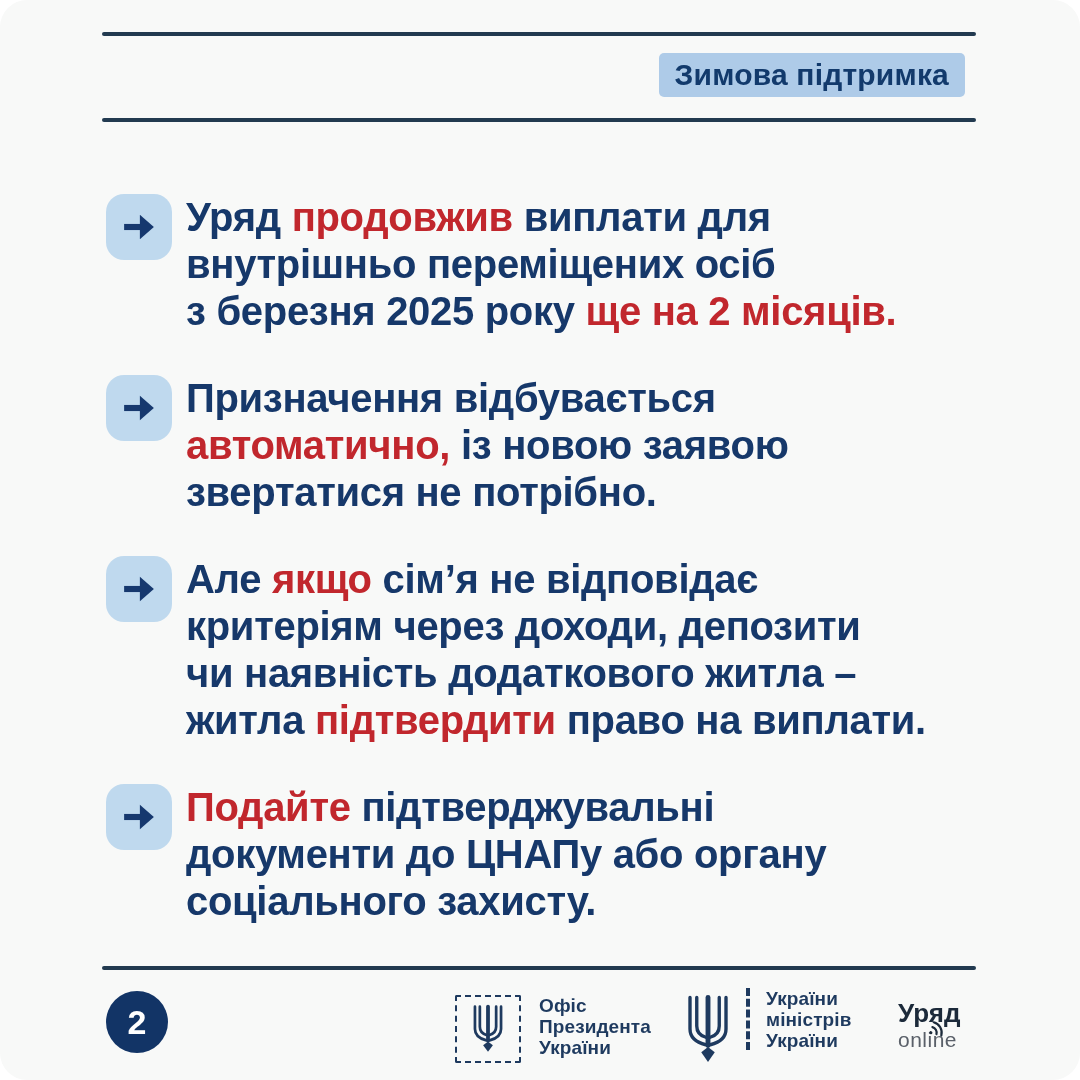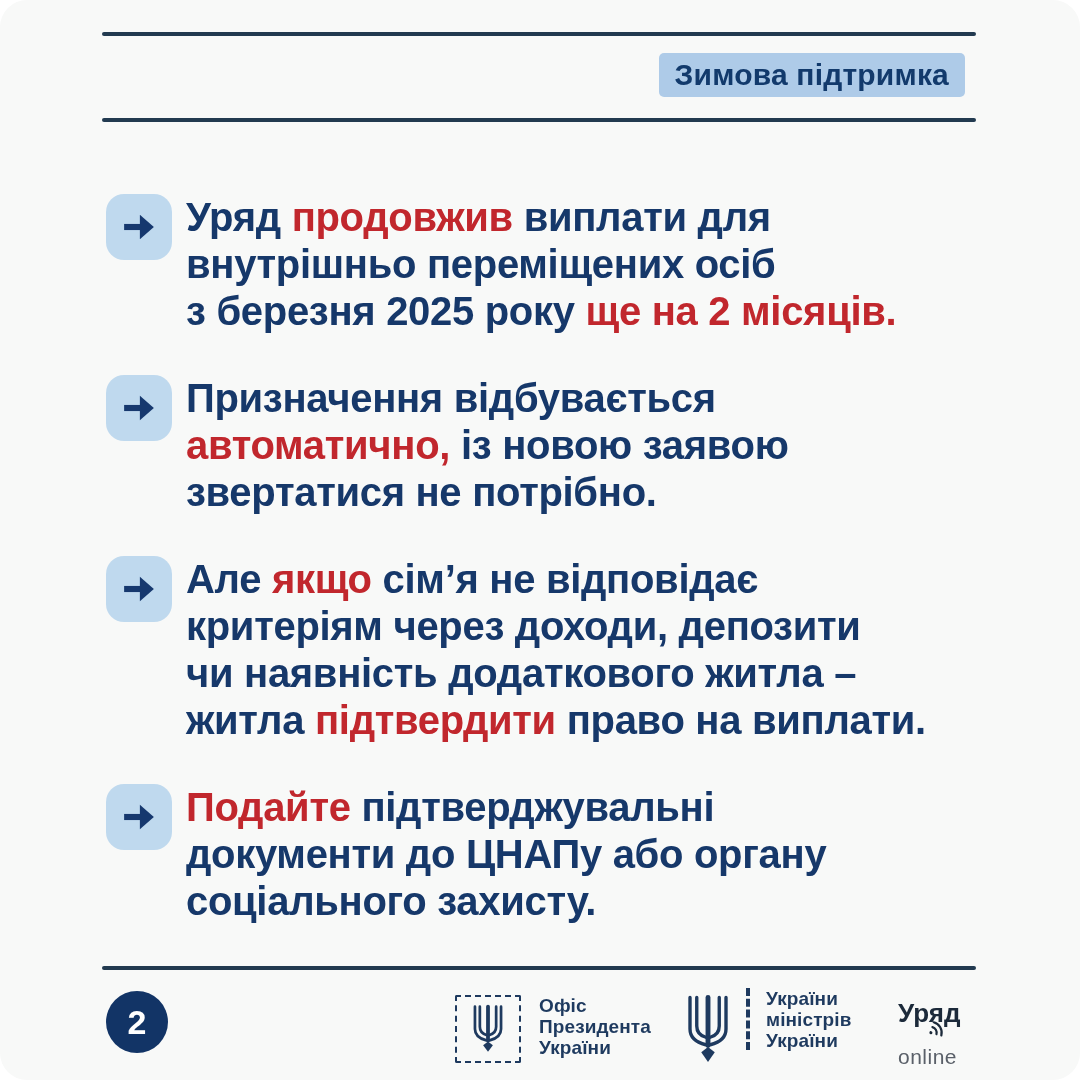--- a/index.html
+++ b/index.html
@@ -48,21 +48,21 @@
 
   .logo-opu{left:455px;top:11px;}
   .opu-box{width:66px;height:68px;border:2px dashed var(--footer-navy);border-radius:2px;
     display:flex;align-items:center;justify-content:center;margin-right:18px;}
 
   .logo-kmu{left:684px;top:4px;}
   .kmu-bar{width:0;height:62px;border-left:4px dashed var(--footer-navy);margin:0 16px 0 14px;}
 
   .logo-uryad{left:898px;top:16px;display:block;}
   .uryad-title{font-size:26px;font-weight:bold;color:#1c2a3a;line-height:26px;}
-  .uryad-sub{font-size:21px;font-weight:normal;color:var(--online-gray);line-height:22px;margin-top:20px;letter-spacing:0.5px;}
+  .uryad-sub{font-size:21px;font-weight:normal;color:var(--online-gray);line-height:22px;margin-top:3px;letter-spacing:0.5px;}
   .wifi{position:absolute;top:17px;left:30px;}
 </style>
 </head>
 <body>
 
 <div class="page">
 
   <div class="rule rule-top"></div>
 
   <div class="badge">Зимова підтримка</div>

